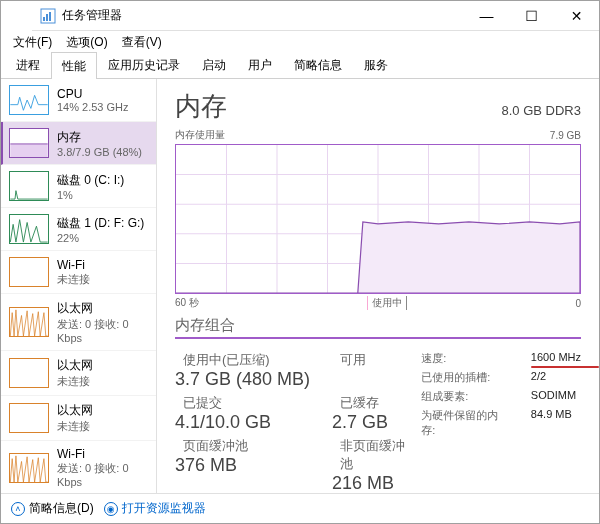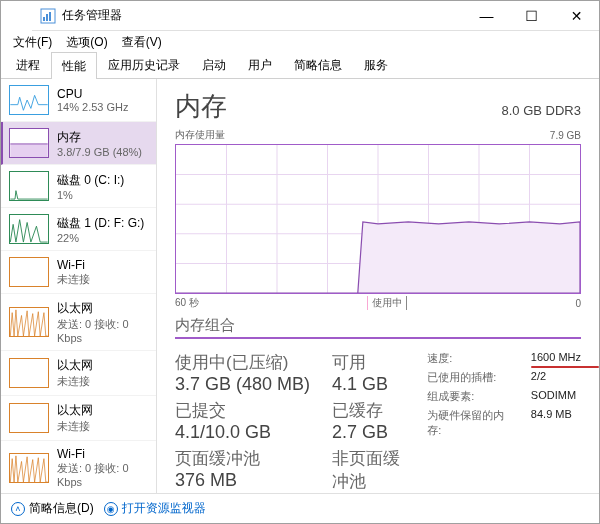--- a/index.html
+++ b/index.html
@@ -32,21 +32,21 @@
   .chart { height: 150px; border: 1px solid #a05bc9; margin-top: 2px; position: relative; background: #fff; }
   .chart svg { width: 100%; height: 100%; }
   .chart-bottom { display: flex; justify-content: space-between; font-size: 10px; color: #666; margin-top: 2px; align-items: center;}
   .chart-bottom .mid { font-size: 10px; border-left:1px solid #f9a8d4; border-right:1px solid #888; padding: 0 4px;}
   .comp-label { font-size: 15px; color: #666; margin-top: 6px; }
   .comp-chart { height: 26px; border: 1px solid #a05bc9; margin-top: 2px; background: #fff; position: relative; }
   .comp-chart .fill { position: absolute; top: 0; bottom: 0; left: 0; background: #f4eaf9; }
   .comp-chart .tick { position:absolute; top:0; bottom:0; width:1px; background:#a05bc9; opacity:.35;}
   .stats { display: flex; margin-top: 12px; gap: 14px; }
   .stats-left { display: grid; grid-template-columns: auto auto; gap: 4px 22px; }
-  .stat-block .label { font-size: 17px; color: #666; }
+  .stat-block .label { font-size: 13px; color: #666; margin-left: 8px; }
   .stat-block .value { font-size: 18px; color: #444; white-space: nowrap; }
   .stats-right { font-size: 11px; color: #666; display: grid; grid-template-columns: auto auto; gap: 4px 26px; align-content: start;}
   .stats-right .v { color: #222;}
   .underline { position: relative; }
   .underline::after { content: ""; position: absolute; left: 0; right: -18px; bottom: -2px; height: 2px; background: #c83030; border-radius: 1px;}
   .footer { border-top: 1px solid #e0e0e0; padding: 6px 10px; display: flex; align-items: center; gap: 10px; font-size: 12px; }
   .footer .less { display:flex; align-items:center; gap:4px;}
   .footer a { color: #0066cc; text-decoration: none; display:flex; align-items:center; gap:4px;}
   .circ-icon { width:14px; height:14px; border:1px solid #0066cc; border-radius:50%; display:inline-flex; align-items:center; justify-content:center; font-size:9px; color:#0066cc;}
 </style>
@@ -210,21 +210,20 @@
       </div>
 
       <div class="stats">
         <div class="stats-left">
           <div class="stat-block">
               <div class="label">使用中(已压缩)</div>
               <div class="value">3.7 GB (480 MB)</div>
             </div>
           <div class="stat-block">
               <div class="label">可用</div>
-              <div class="value">4.1 GB</div>
             </div>
           <div class="stat-block">
               <div class="label">已提交</div>
               <div class="value">4.1/10.0 GB</div>
             </div>
           <div class="stat-block">
               <div class="label">已缓存</div>
               <div class="value">2.7 GB</div>
             </div>
           <div class="stat-block">

